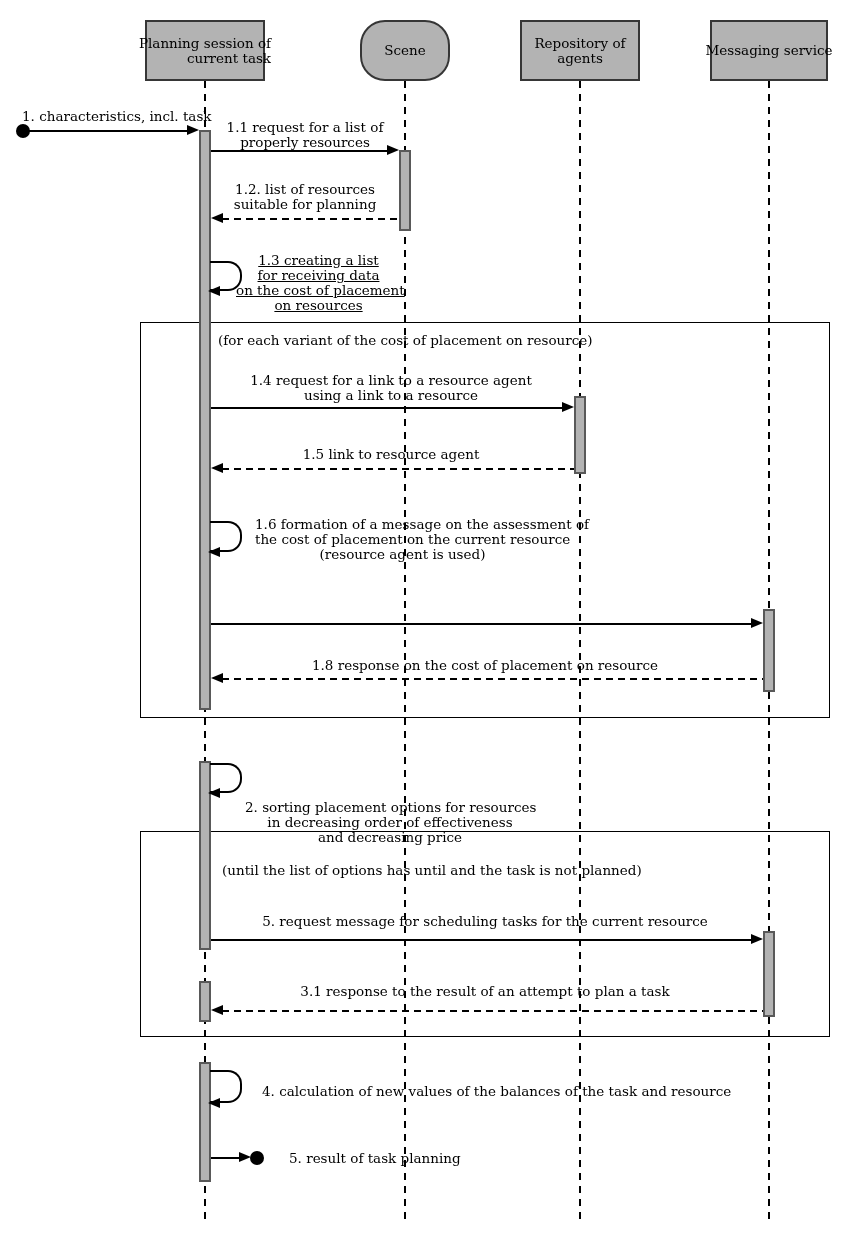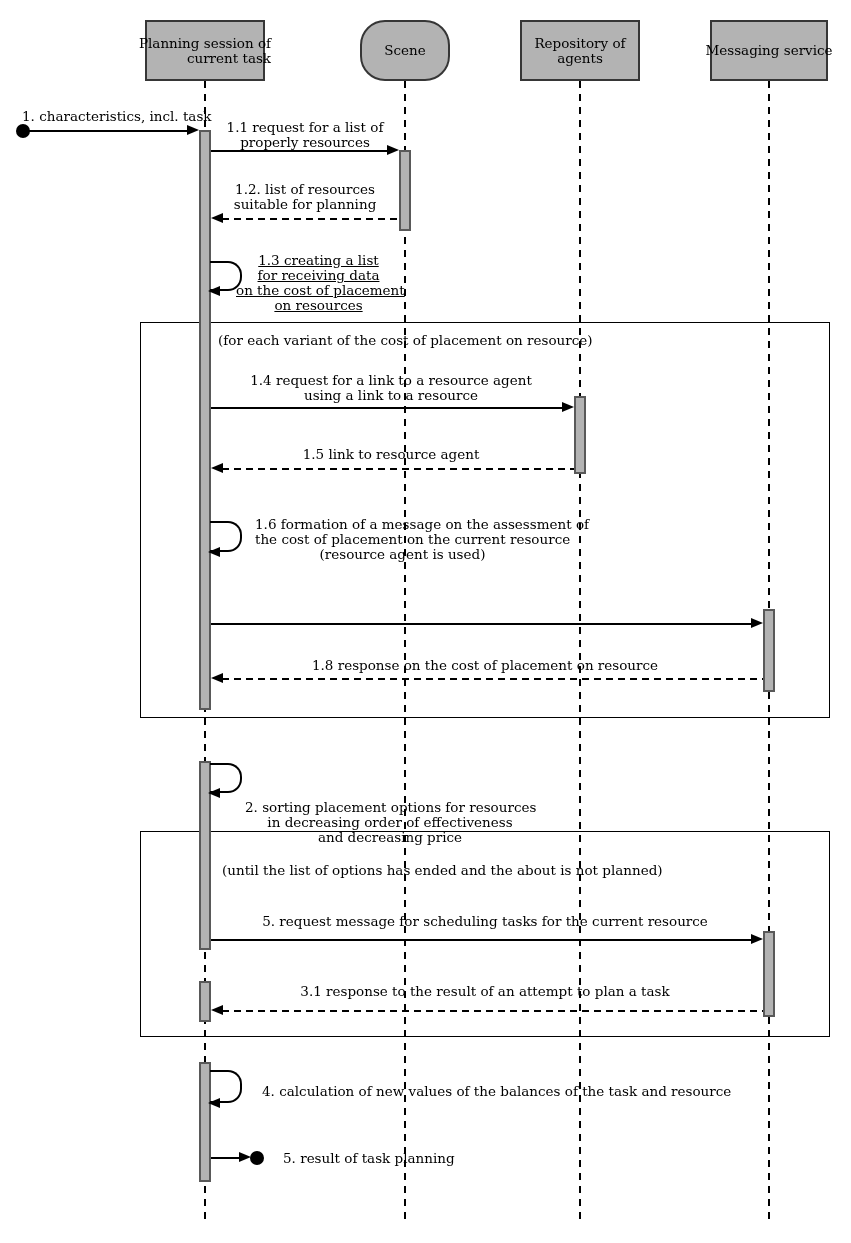--- a/index.html
+++ b/index.html
@@ -92,21 +92,21 @@
 
   <div class="lifeline" style="left:204px;"></div>
   <div class="lifeline" style="left:404px;"></div>
   <div class="lifeline" style="left:579px;"></div>
   <div class="lifeline" style="left:768px;"></div>
 
   <div class="fragment" style="top:322px;height:394px;"></div>
   <div class="frag-label" style="left:218px;top:333px;width:334px;">(for each variant of the cost of placement on resource)</div>
 
   <div class="fragment" style="top:831px;height:204px;"></div>
-  <div class="frag-label" style="left:222px;top:863px;width:420px;">(until the list of options has ended and the about is not planned)</div>
+  <div class="frag-label" style="left:222px;top:863px;width:420px;">(until the list of options has until and the task is not planned)</div>
 
   <div class="actor" style="left:145px;width:116px;text-align:right;">Planning session of
 current task</div>
   <div class="actor" style="left:360px;width:86px;border-radius:25px;">Scene</div>
   <div class="actor" style="left:520px;width:116px;">Repository of
 agents</div>
   <div class="actor" style="left:710px;width:114px;">Messaging service</div>
 
   <div class="activation" style="left:199px;top:130px;height:576px;"></div>
   <div class="activation" style="left:399px;top:150px;height:77px;"></div>
@@ -179,15 +179,15 @@
   <div class="arrow-l" style="left:211px;top:1005px;"></div>
 
   <div class="self-loop" style="top:1070px;height:29px;">
     <div class="arrow-l"></div>
   </div>
   <div class="msg-label left" style="left:262px;top:1084px;width:480px;">4. calculation of new values of the balances of the task and resource</div>
 
   <div class="line solid" style="left:211px;top:1157px;width:30px;"></div>
   <div class="arrow-r" style="left:239px;top:1152px;"></div>
   <div class="dot" style="left:250px;top:1151px;"></div>
-  <div class="msg-label left" style="left:283px;top:1151px;width:300px;">5. result of task planning</div>
+  <div class="msg-label left" style="left:289px;top:1151px;width:300px;">5. result of task planning</div>
 
 </div>
 
 </body></html>

